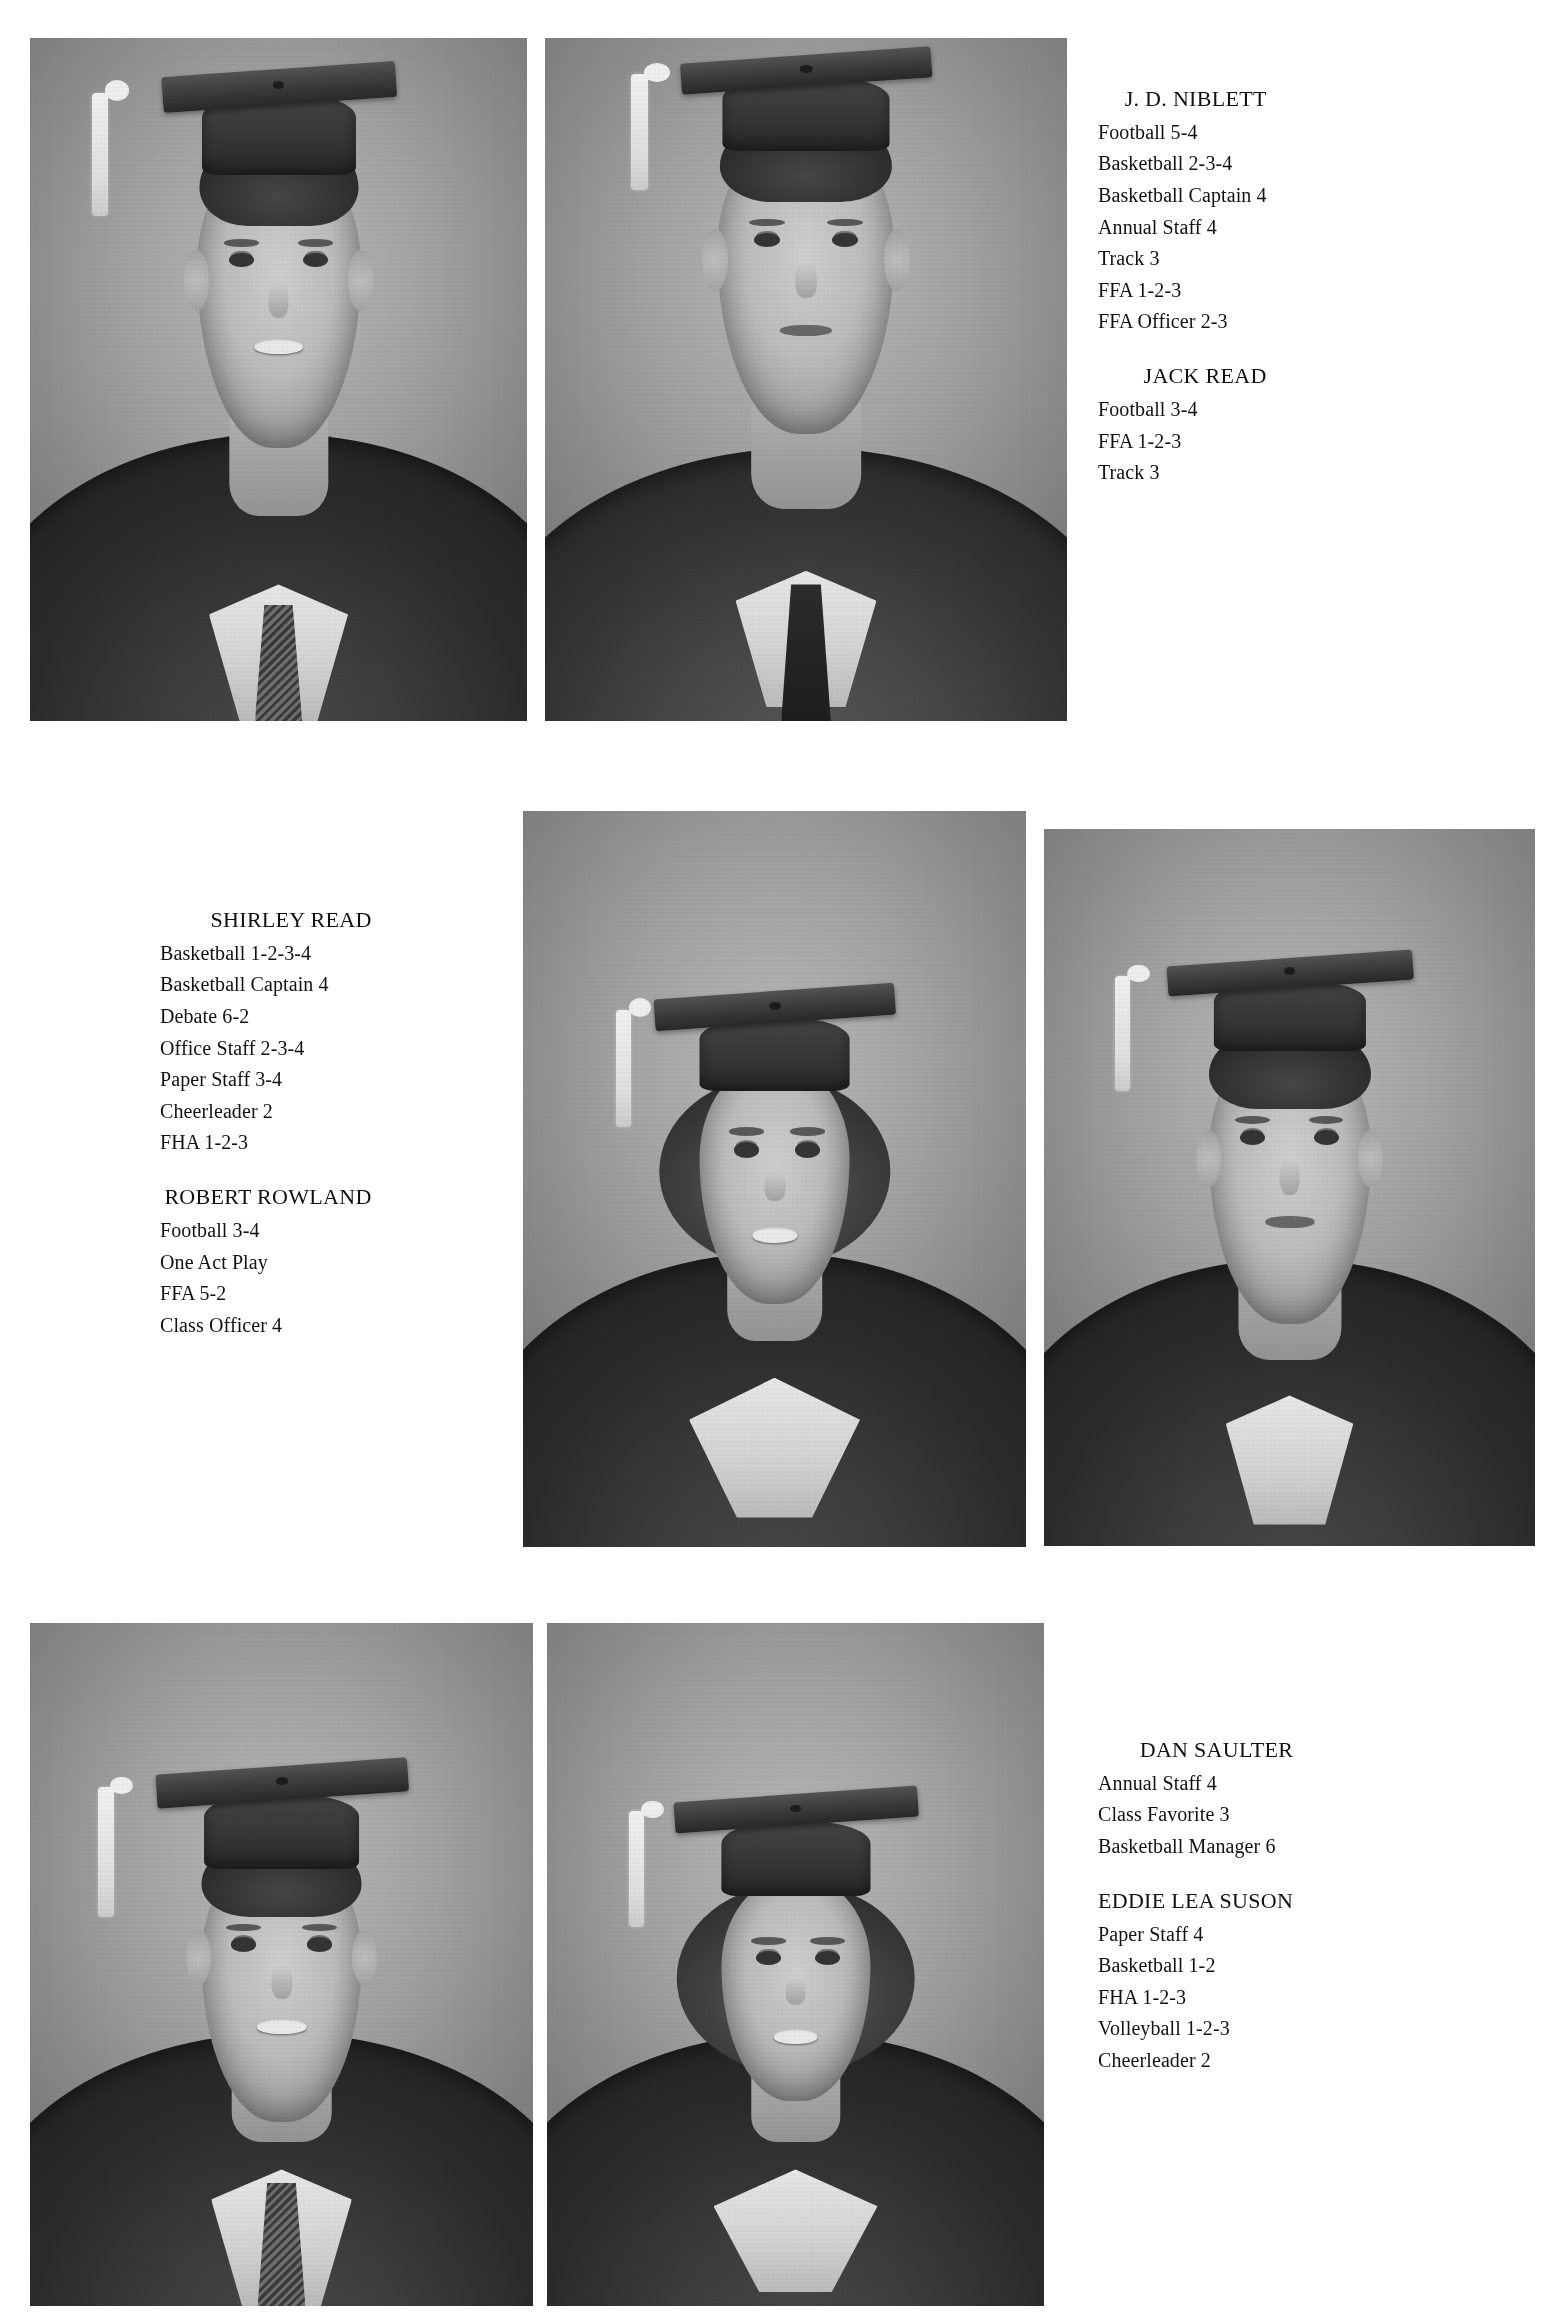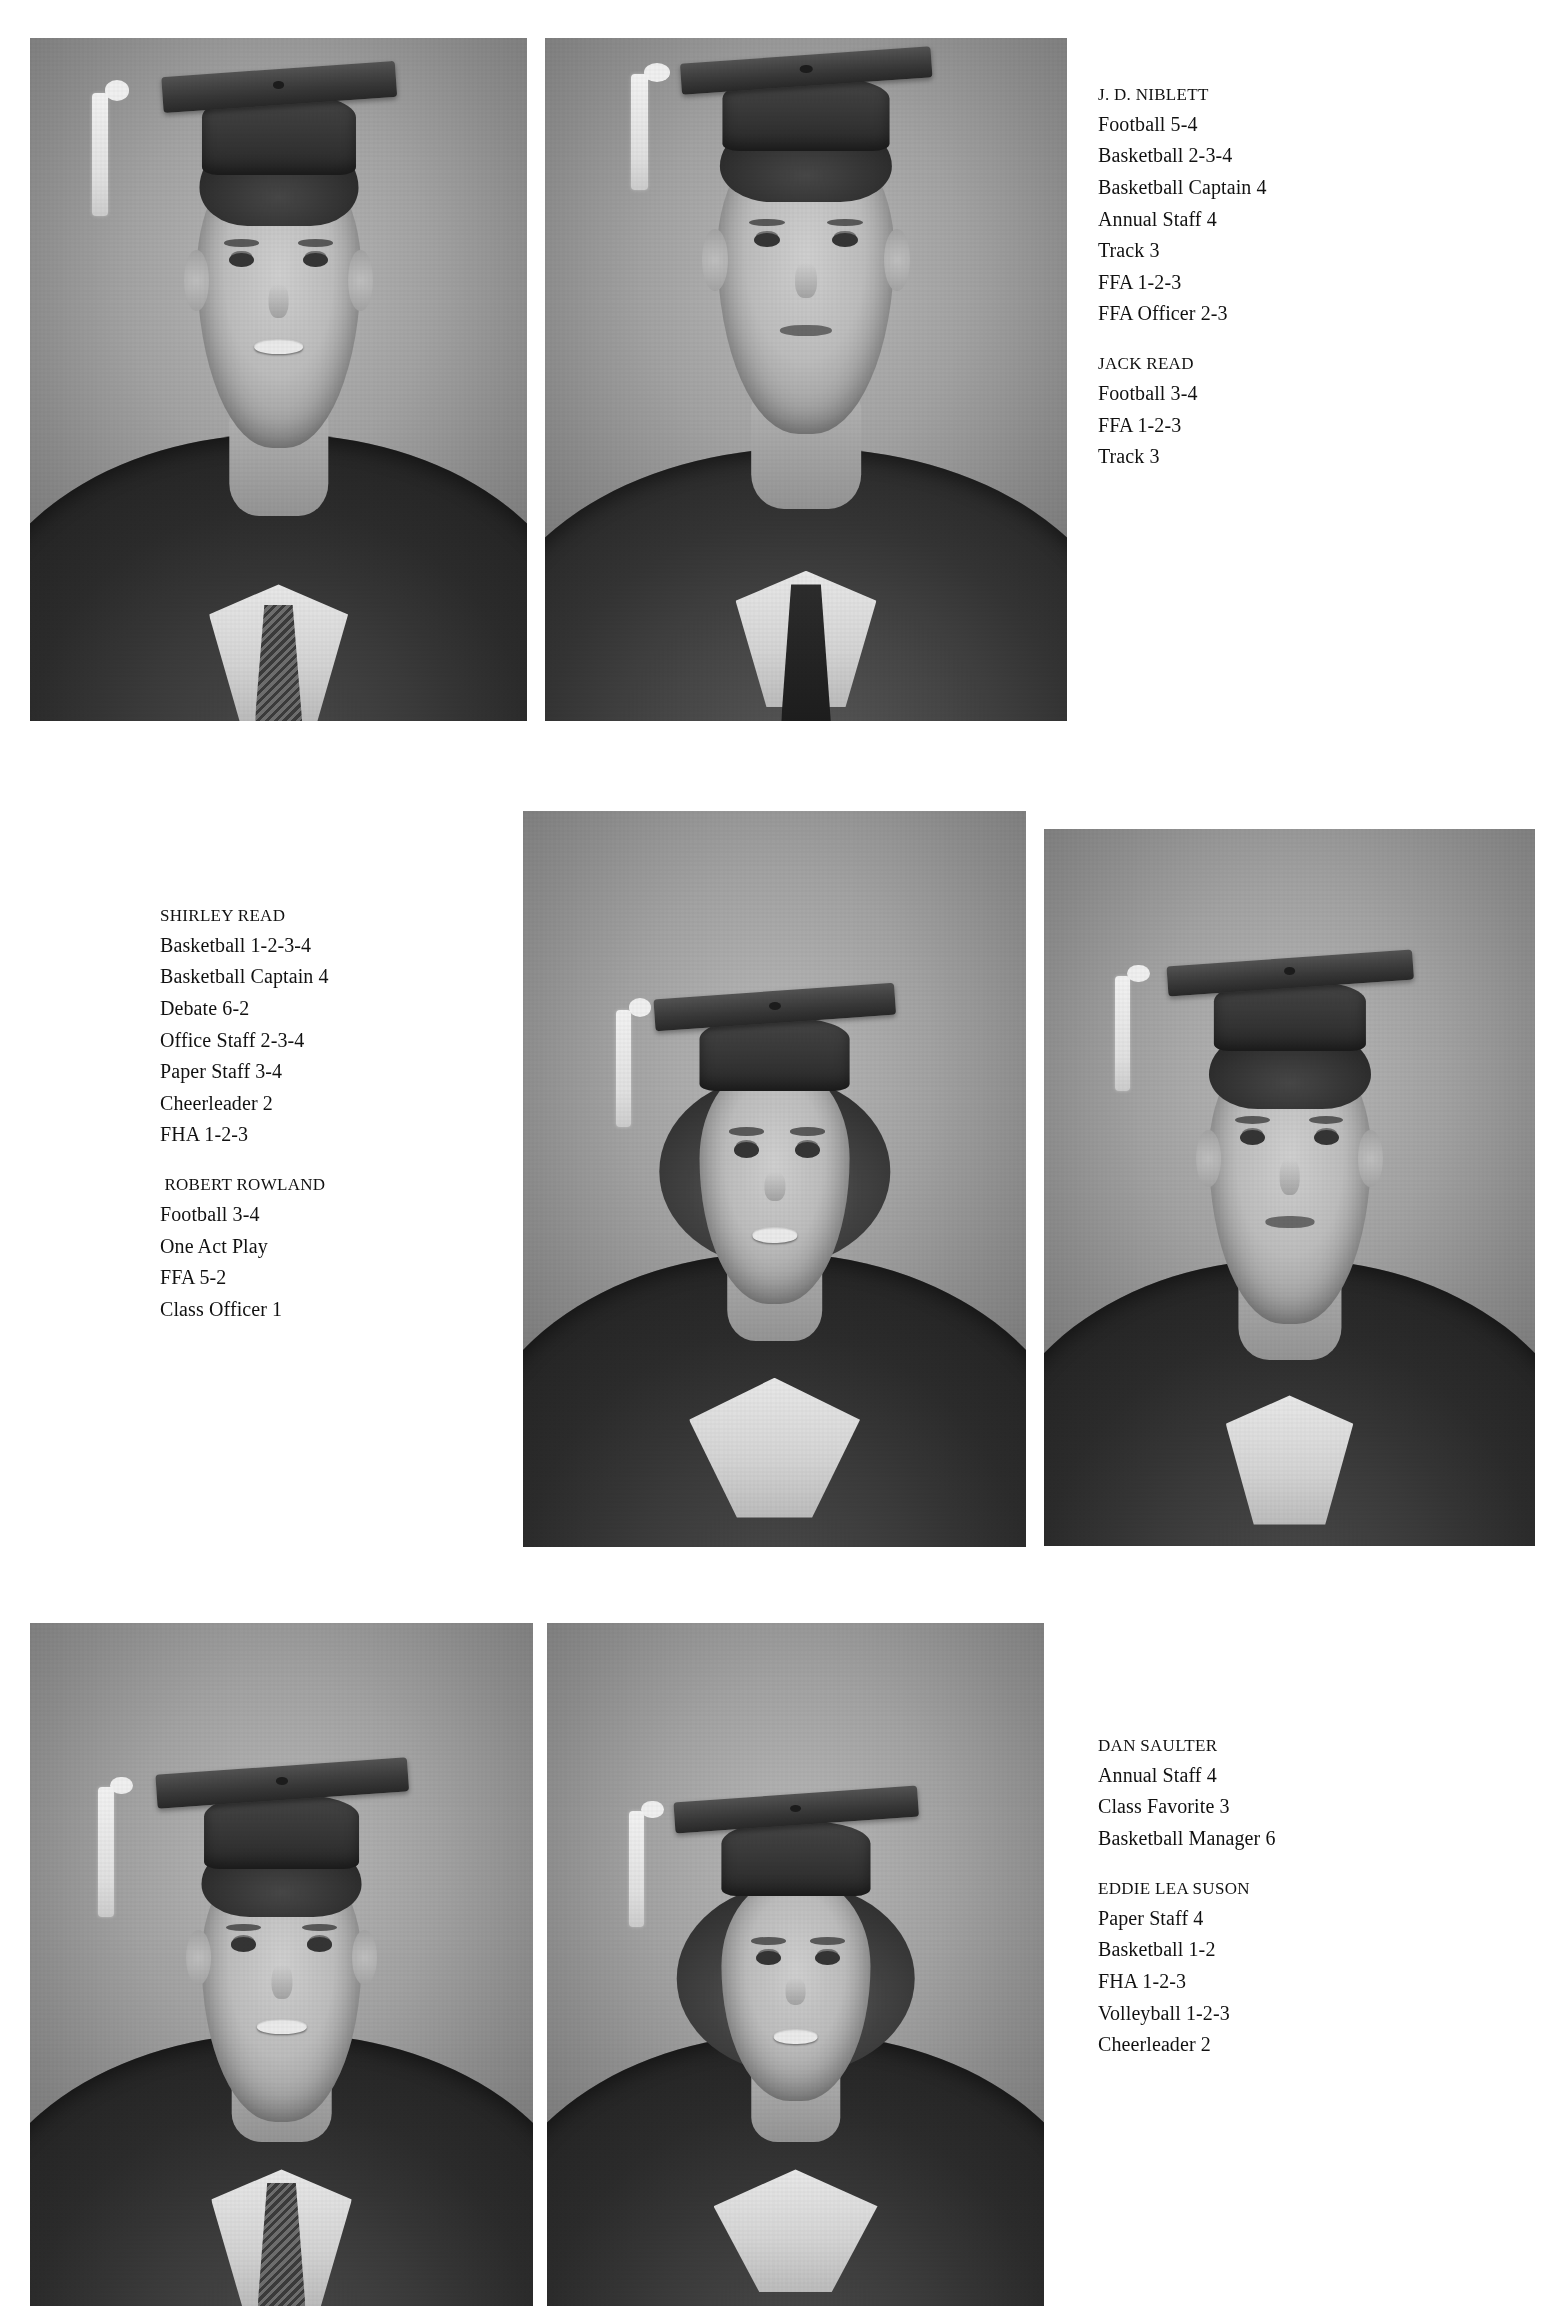--- a/index.html
+++ b/index.html
@@ -183,23 +183,24 @@
     background: #f2efe8;
     border-radius: 50%;
   }
 
   
   .text-block {
     position: absolute;
     line-height: 1.58;
   }
   .name {
-    font-size: 17px;
+    font-size: 22px;
     letter-spacing: 0.3px;
     white-space: nowrap;
+    text-align: right;
   }
   .activity {
     font-size: 20px;
     letter-spacing: 0.1px;
     white-space: nowrap;
   }
   .gap {
     height: 21.4px;
   }
 </style>
@@ -277,21 +278,21 @@
   <div class="activity">Debate 6-2</div>
   <div class="activity">Office Staff 2-3-4</div>
   <div class="activity">Paper Staff 3-4</div>
   <div class="activity">Cheerleader 2</div>
   <div class="activity">FHA 1-2-3</div>
   <div class="gap"></div>
   <div class="name" style="margin-left:4.4px;">ROBERT ROWLAND</div>
   <div class="activity">Football 3-4</div>
   <div class="activity">One Act Play</div>
   <div class="activity">FFA 5-2</div>
-  <div class="activity">Class Officer 1</div>
+  <div class="activity">Class Officer 4</div>
 </div>
 
 <div class="photo" style="left:523px; top:811px; width:503px; height:736px;">
   <div class="bg"></div>
   <div class="gown"></div>
   <div class="collar" style="bottom:4%; width:34%; height:19%; clip-path:polygon(50% 0%,100% 30%,72% 100%,28% 100%,0% 30%);"></div>
   <div class="neck" style="top:58%; width:19%; height:14%;"></div>
   <div class="hair curly" style="top:36%; width:46%; height:26%;"></div>
   <div class="face" style="top:34%; width:30%; height:33%;"></div>
   <div class="brow" style="left:41%; top:43%;"></div>

